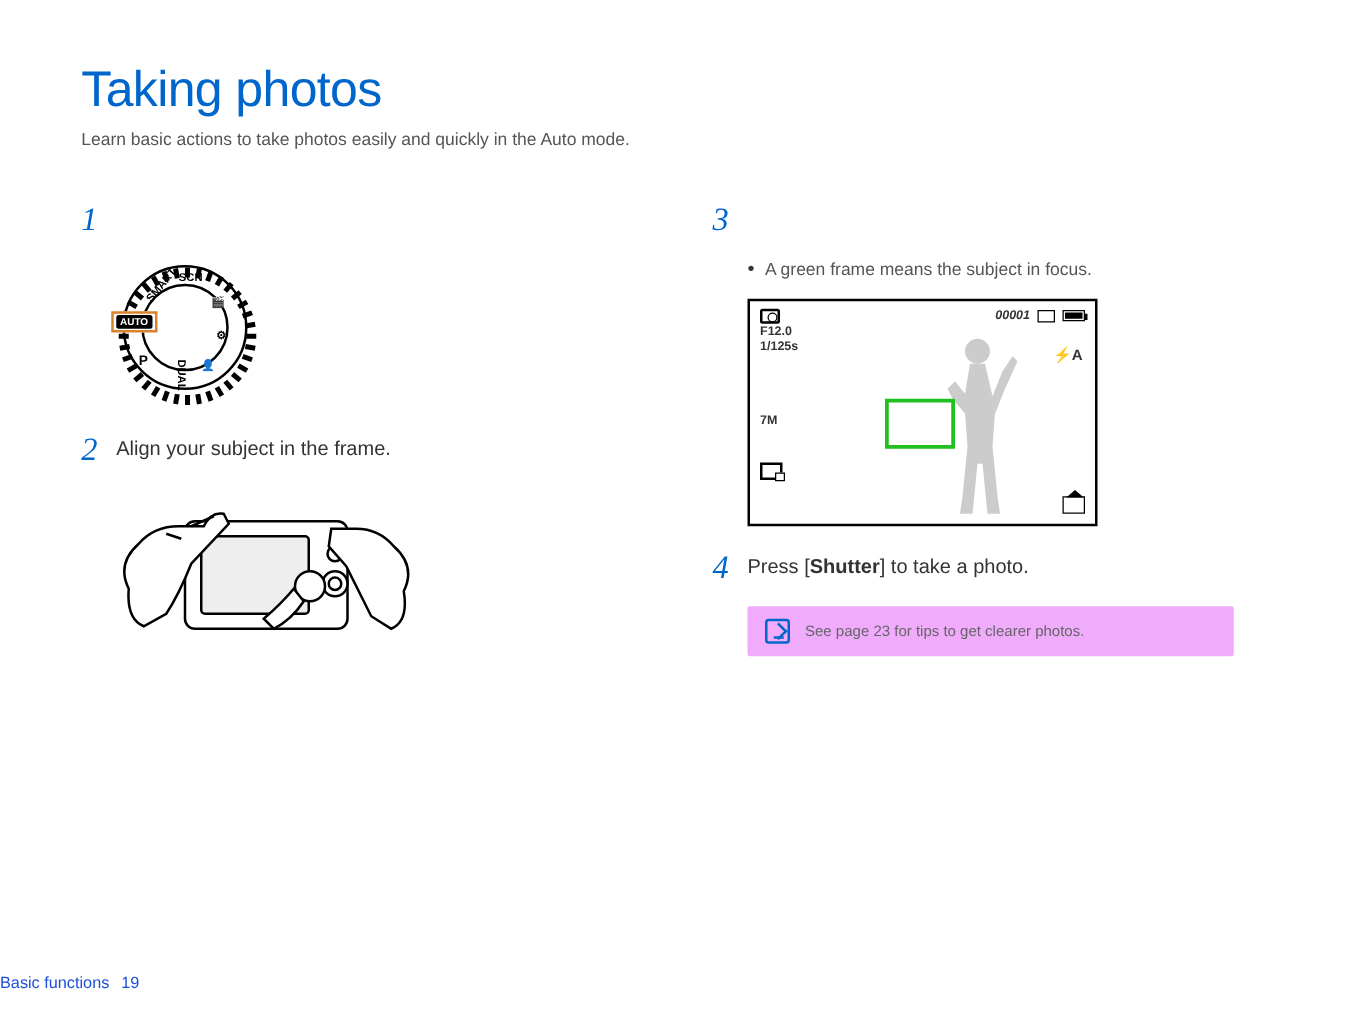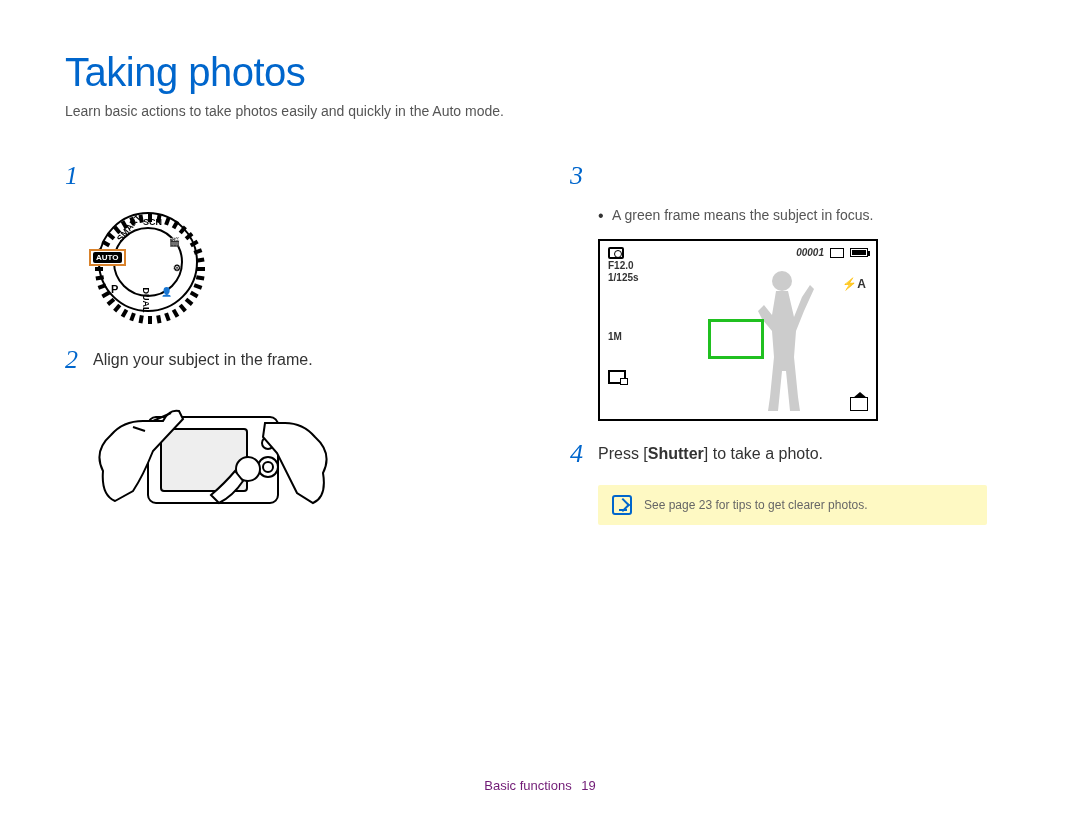--- a/index.html
+++ b/index.html
@@ -103,34 +103,34 @@
   .sq-icon::after { content:''; position:absolute; right:-4px; bottom:-3px; width:6px; height:5px; border:1.5px solid #000; background:#fff; }
   .house-icon { position:absolute; right:8px; bottom:8px; width:18px; height:14px; border:1.5px solid #000; }
   .house-icon::before { content:''; position:absolute; left:2px; top:-6px; width:0; height:0; border-left:7px solid transparent; border-right:7px solid transparent; border-bottom:6px solid #000; }
   .focus-box { position:absolute; left:108px; top:78px; width:56px; height:40px; border:3px solid #20c020; }
   .person {
     position:absolute; left:148px; top:26px; width:70px; height:146px;
   }
 
   
   .note-box {
-    background: #fef9c3; display:flex; align-items:center; gap:12px;
+    background: #f0abfc; display:flex; align-items:center; gap:12px;
     padding: 10px 14px; margin: 10px 28px 0 28px; border-radius:2px;
   }
   .note-icon {
     width:20px; height:20px; border:2px solid #0066cc; border-radius:3px;
     color:#0066cc; font-size:11px; font-weight:bold; display:flex; align-items:center; justify-content:center;
     flex-shrink:0;
     position:relative;
   }
   .note-icon::before { content:''; position:absolute; width:8px; height:8px; border:2px solid #0066cc; border-top:none; border-left:none; transform:rotate(-45deg); left:4px; top:3px; }
   .note-icon::after { content:''; position:absolute; width:8px; height:2px; background:#0066cc; left:5px; top:12px; }
   .note-text { font-size:12px; color:#666; }
 
-  .footer { position:absolute; bottom:22px; left:0; right:0; text-align:center; font-size:13px; color:#701a75; }
+  .footer { position:absolute; bottom:22px; left:0; right:0; text-align:left; font-size:13px; color:#1d4ed8; }
   .footer .pg { margin-left:6px; }
 </style>
 </head>
 <body>
 
 <h1 class="title">Taking photos</h1>
 <p class="subtitle">Learn basic actions to take photos easily and quickly in the Auto mode.</p>
 
 <div class="cols">
 
@@ -243,21 +243,21 @@
         <div class="lcd-right-stack">
           <span>00001</span>
           <span class="sd"></span>
           <span class="batt">
               <span class="batt-fill"></span>
             </span>
         </div>
       </div>
       <div style="position:absolute; right:10px; top:36px;" class="flash-icon">⚡<span>A</span></div>
       <div class="lcd-side">
-        <span>1M</span>
+        <span>7M</span>
         <span class="sq-icon"></span>
       </div>
       <div class="house-icon"></div>
 
       <svg class="person" viewBox="0 0 70 146">
         <g fill="#ccc">
           <circle cx="34" cy="14" r="10"></circle>
           <path d="M28,24 L40,24 L46,50 L54,30 L62,18 L66,22 L56,44 L48,64 L46,90 L50,130 L52,144 L42,144 L38,104 L34,104 L30,144 L20,144 L22,130 L26,90 L24,64 L14,52 L10,44 L16,38 L24,48 Z"></path>
         </g>
       </svg>

